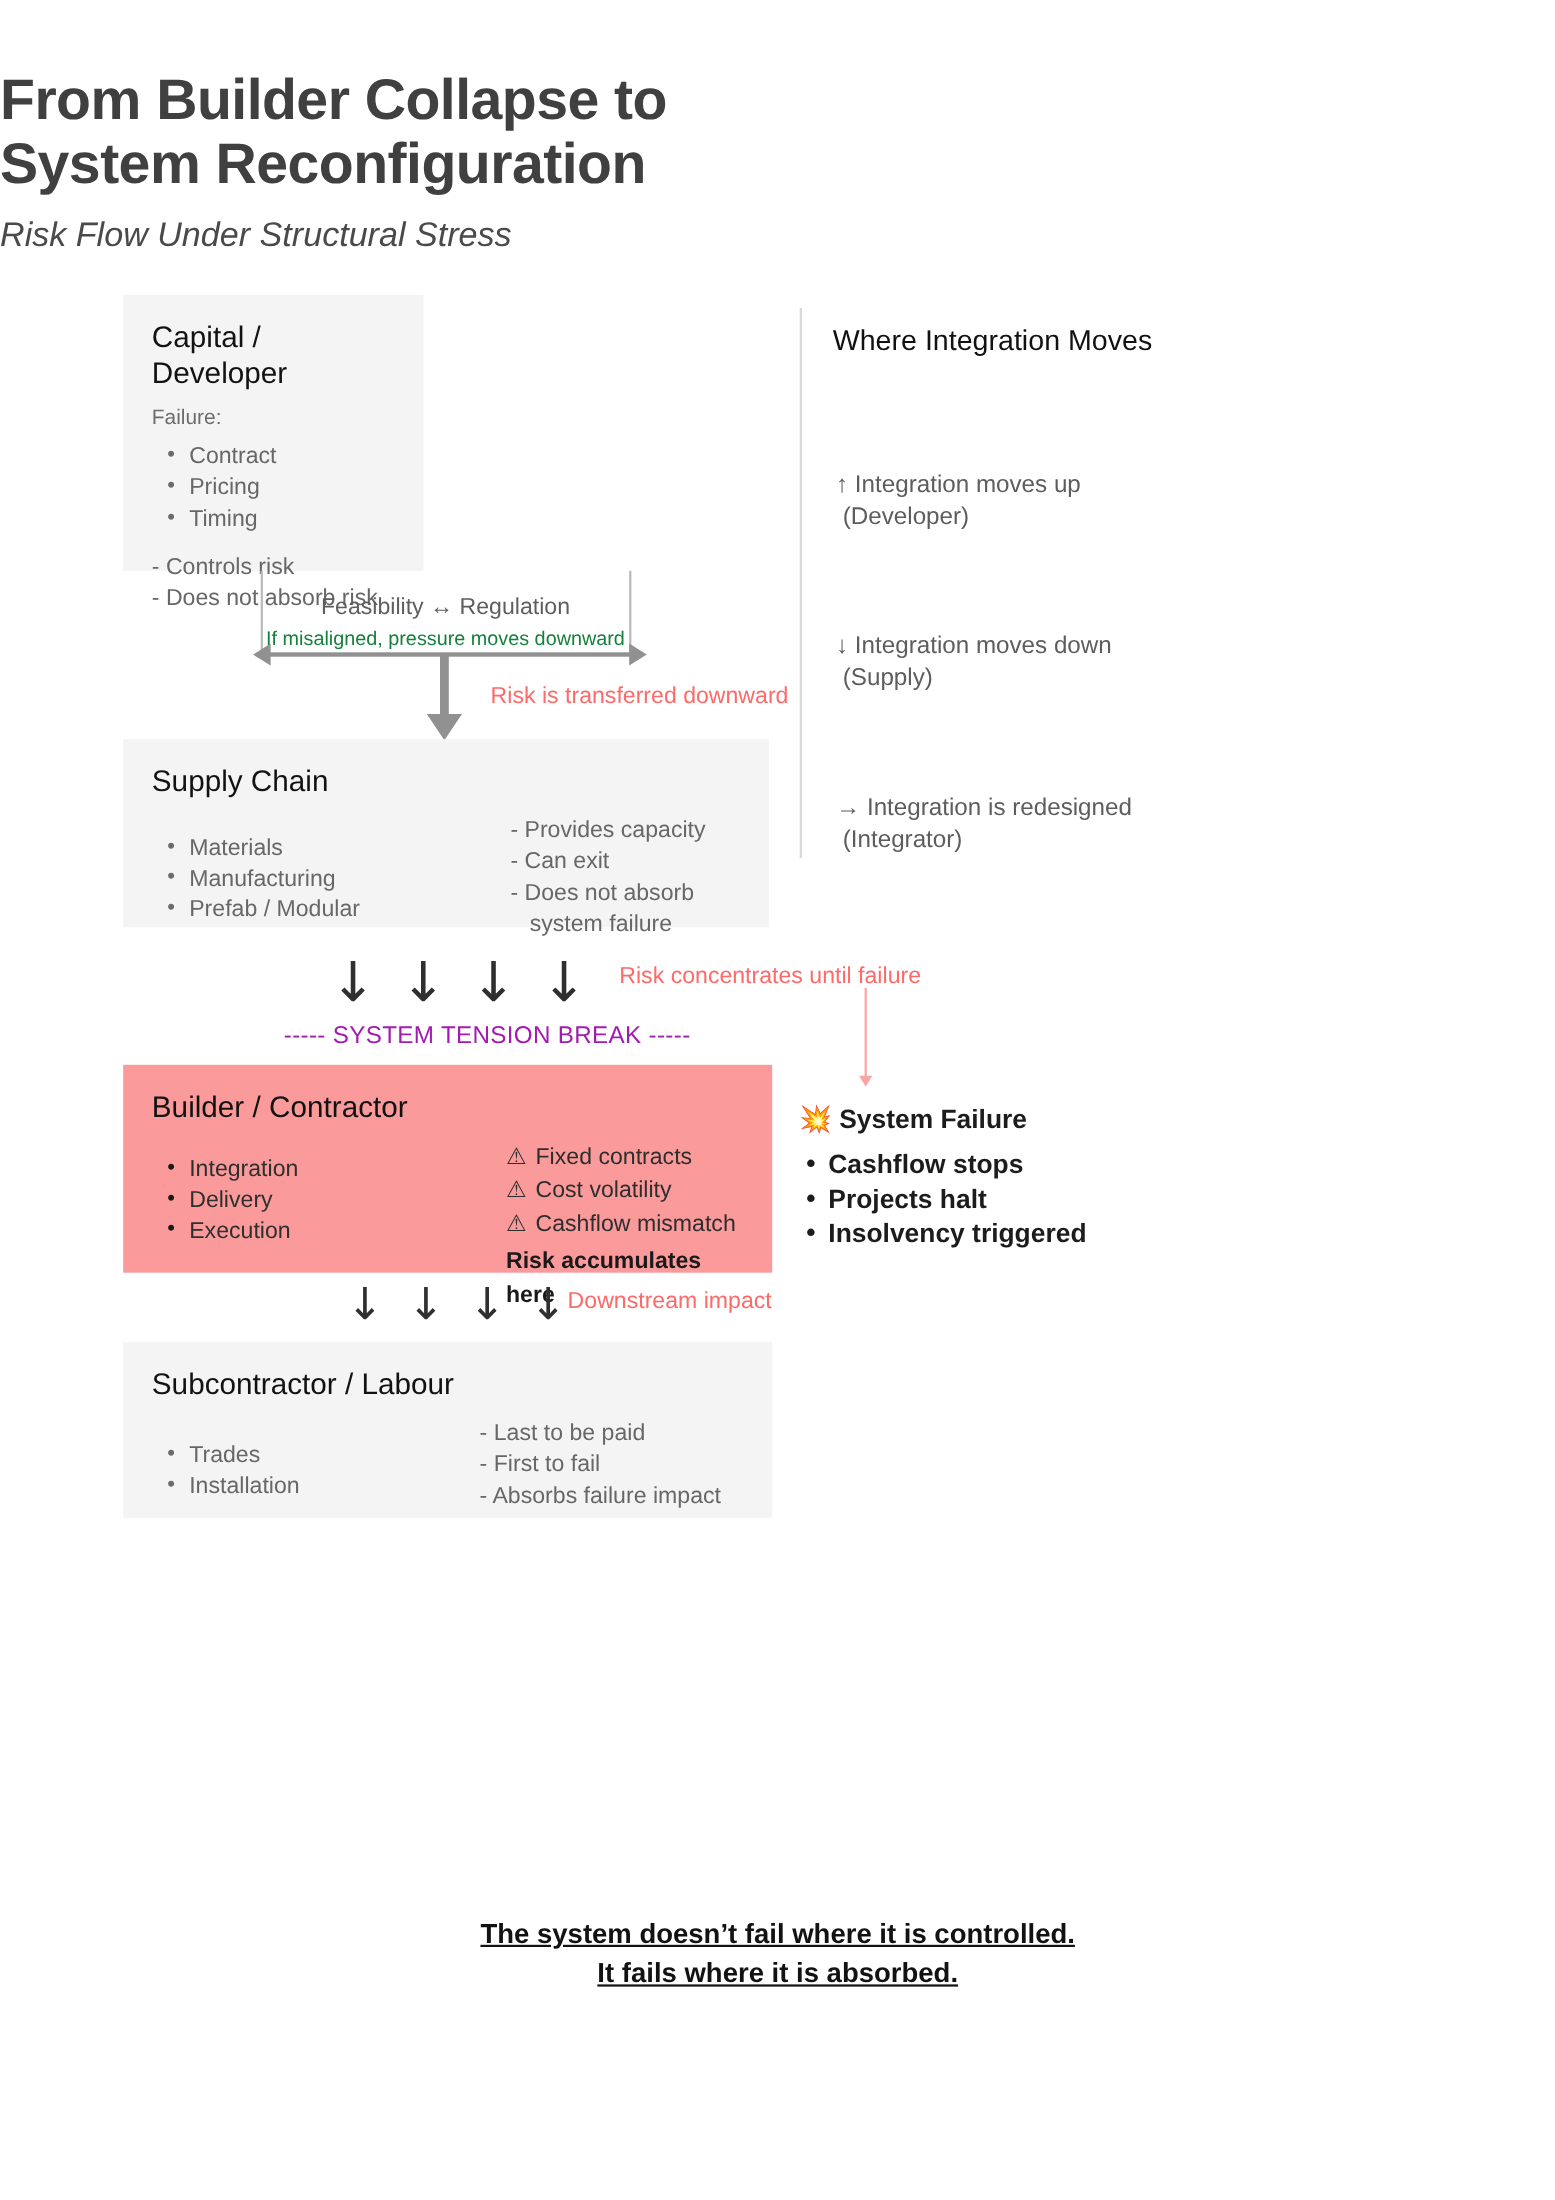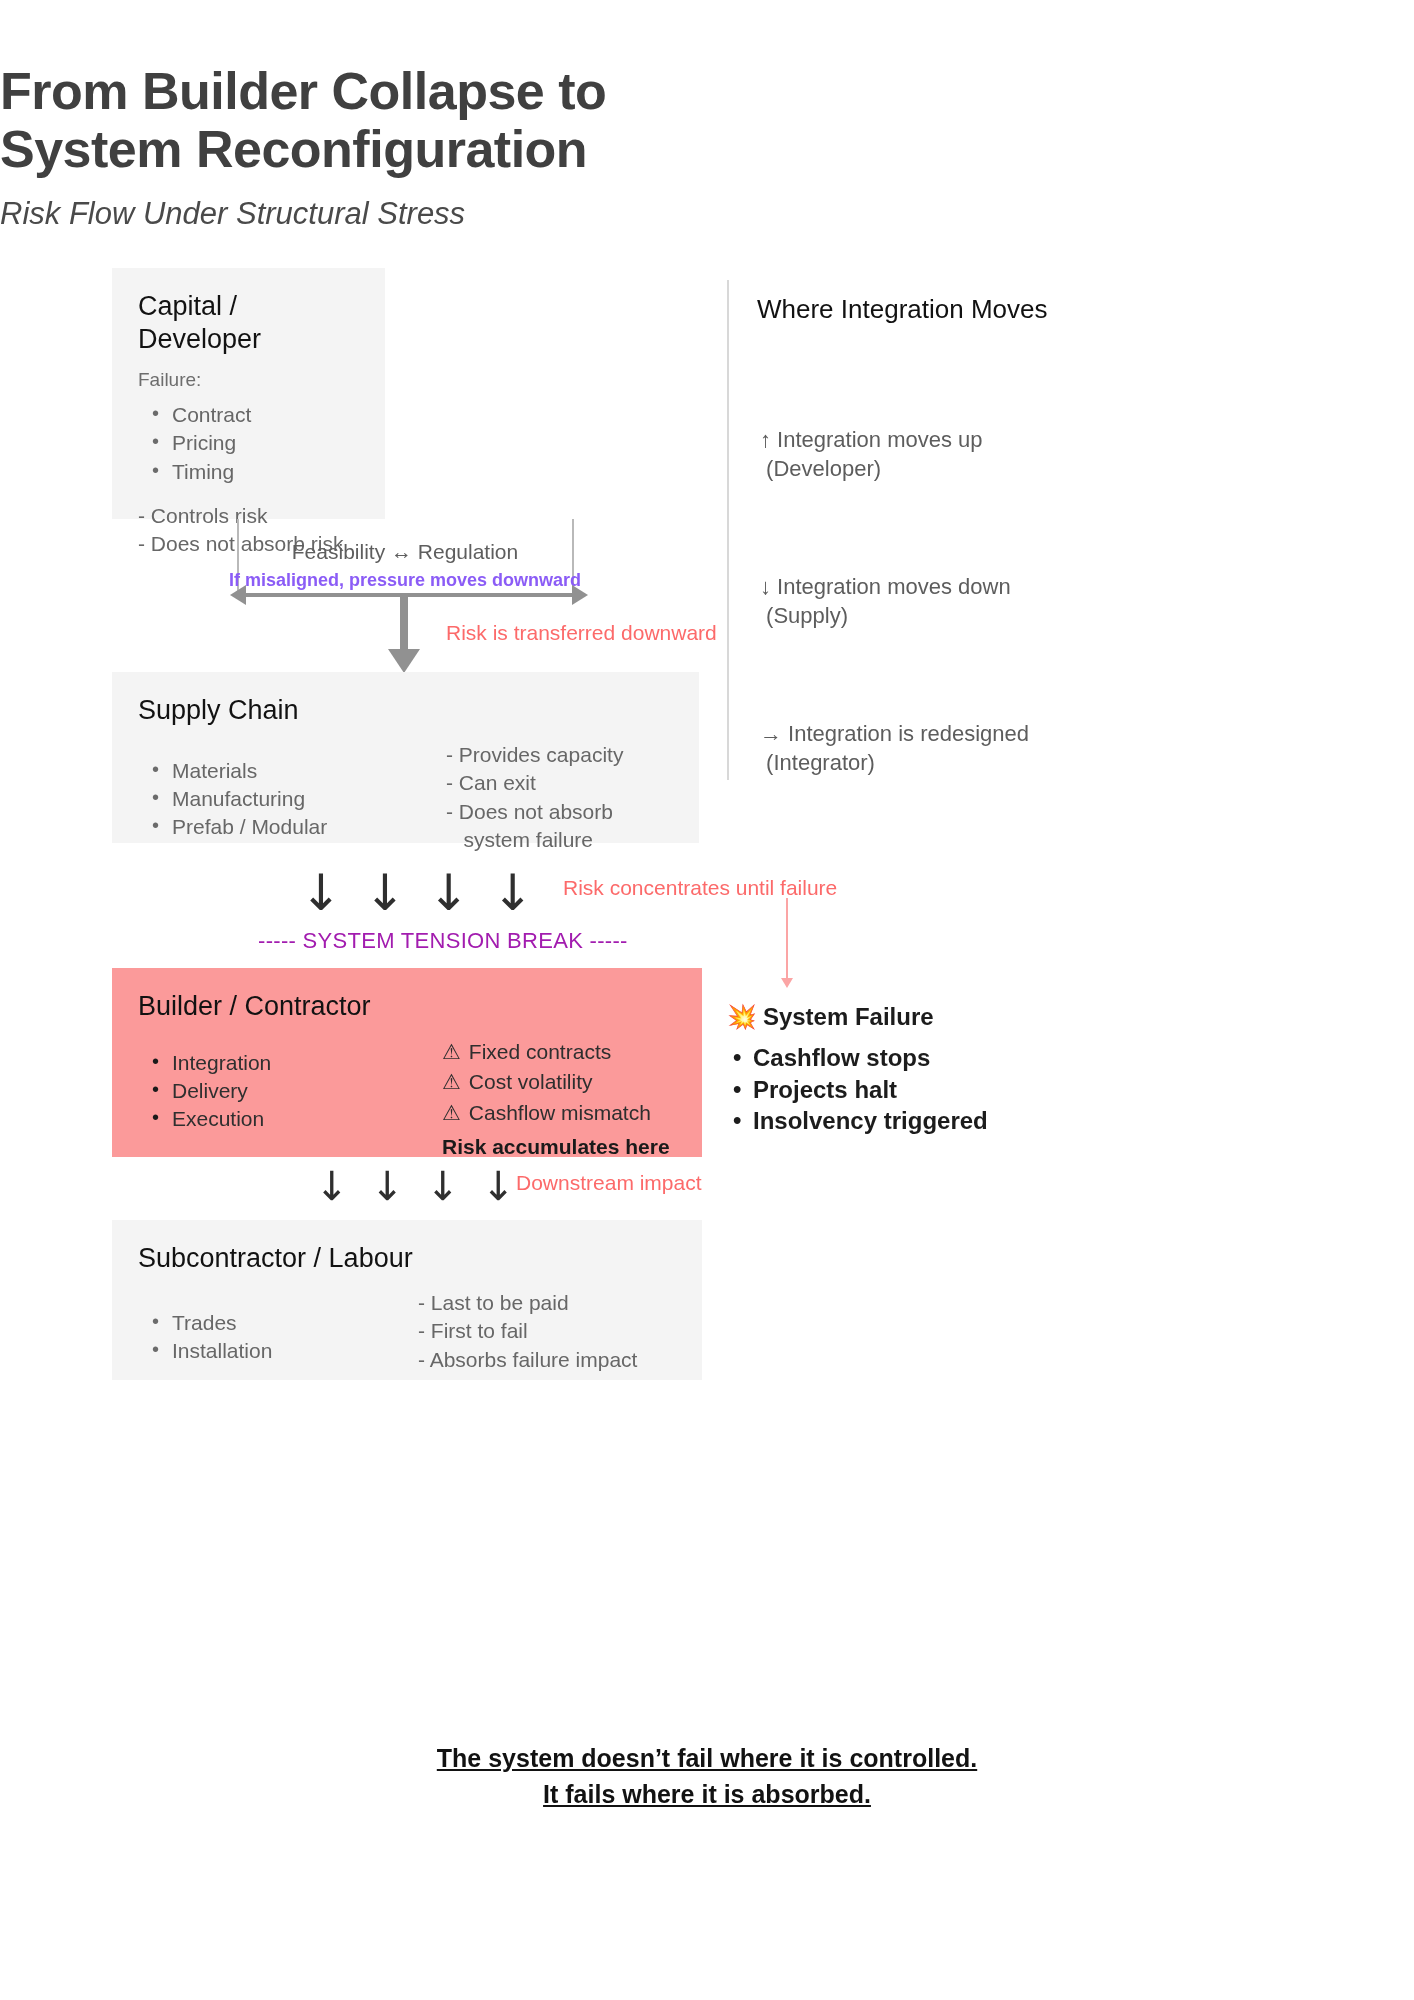--- a/index.html
+++ b/index.html
@@ -71,21 +71,21 @@
   ul.bul.dark li::before { color: #1a1a1a; }
 
   .dash-list { margin: 0; padding: 0; }
   .dash-list div {
     font-size: 21px;
     line-height: 1.35;
     color: #676767;
     white-space: pre;
   }
 
-  .two-col { display: flex; gap: 8px; }
+  .two-col { display: flex; gap: 26px; }
   .two-col .left { flex: 0 0 auto; }
   .two-col .right { flex: 1 1 auto; }
 
   
   .warn div {
     font-size: 21px;
     line-height: 1.45;
     color: #2e2e2e;
   }
   .warn .wicon { margin-right: 8px; }
@@ -120,24 +120,23 @@
   .conn-label-main {
     position: absolute;
     font-size: 21px;
     color: #5e5e5e;
     text-align: center;
     white-space: nowrap;
   }
   .conn-label-sub {
     position: absolute;
     font-size: 18px;
-    color: #8b5cf6;
+    color: #15803d;
     text-align: center;
     white-space: nowrap;
-    font-weight: bold;
   }
 
   .red-note {
     position: absolute;
     color: #fc6a6a;
     white-space: nowrap;
   }
 
   .arrow-row {
     position: absolute;

